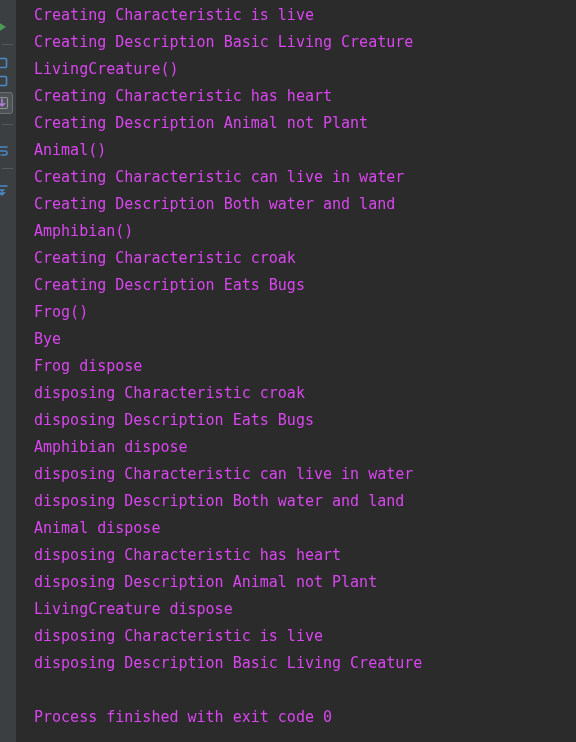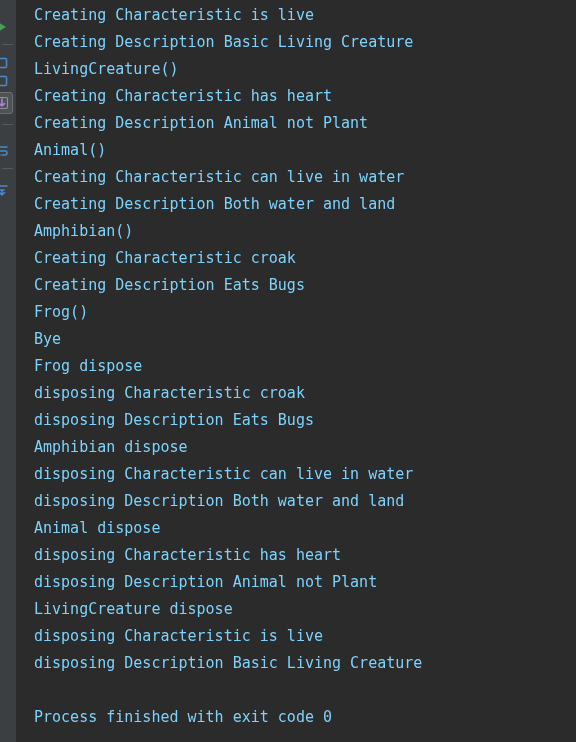--- a/index.html
+++ b/index.html
@@ -77,21 +77,21 @@
     font-size: 15px;
     line-height: 27px;
     color: #a9b7c6;
     white-space: pre;
     letter-spacing: 0px;
   }
 
   .console-line {
     height: 27px;
     white-space: pre;
-    color: #7dd3fc;
+    color: #d946ef;
   }
   .console-line.blank { color: transparent; }
 </style>
 </head>
 <body>
 
 <div id="app">
 
   <div class="run-toolbar">
 

